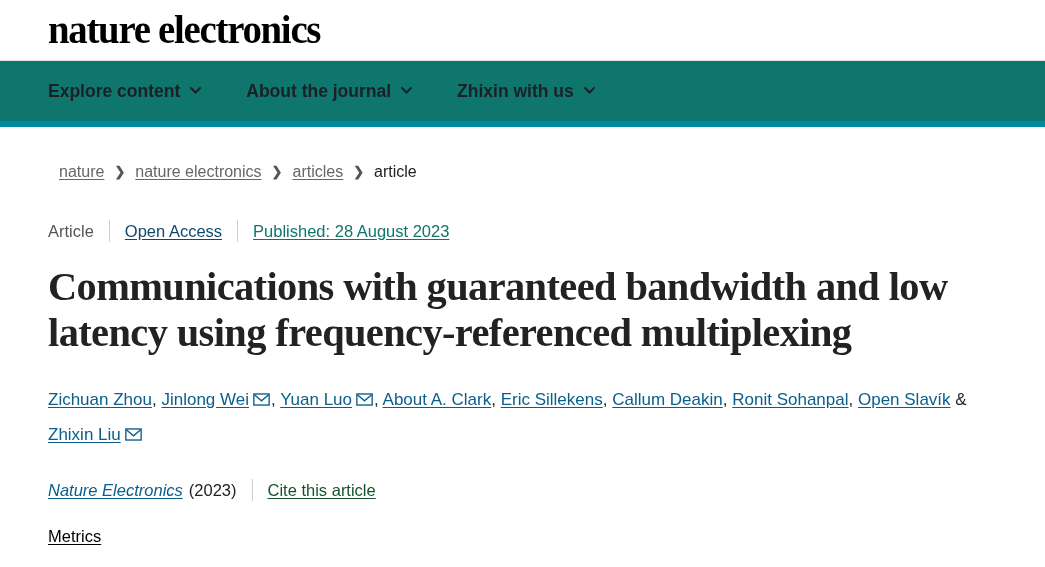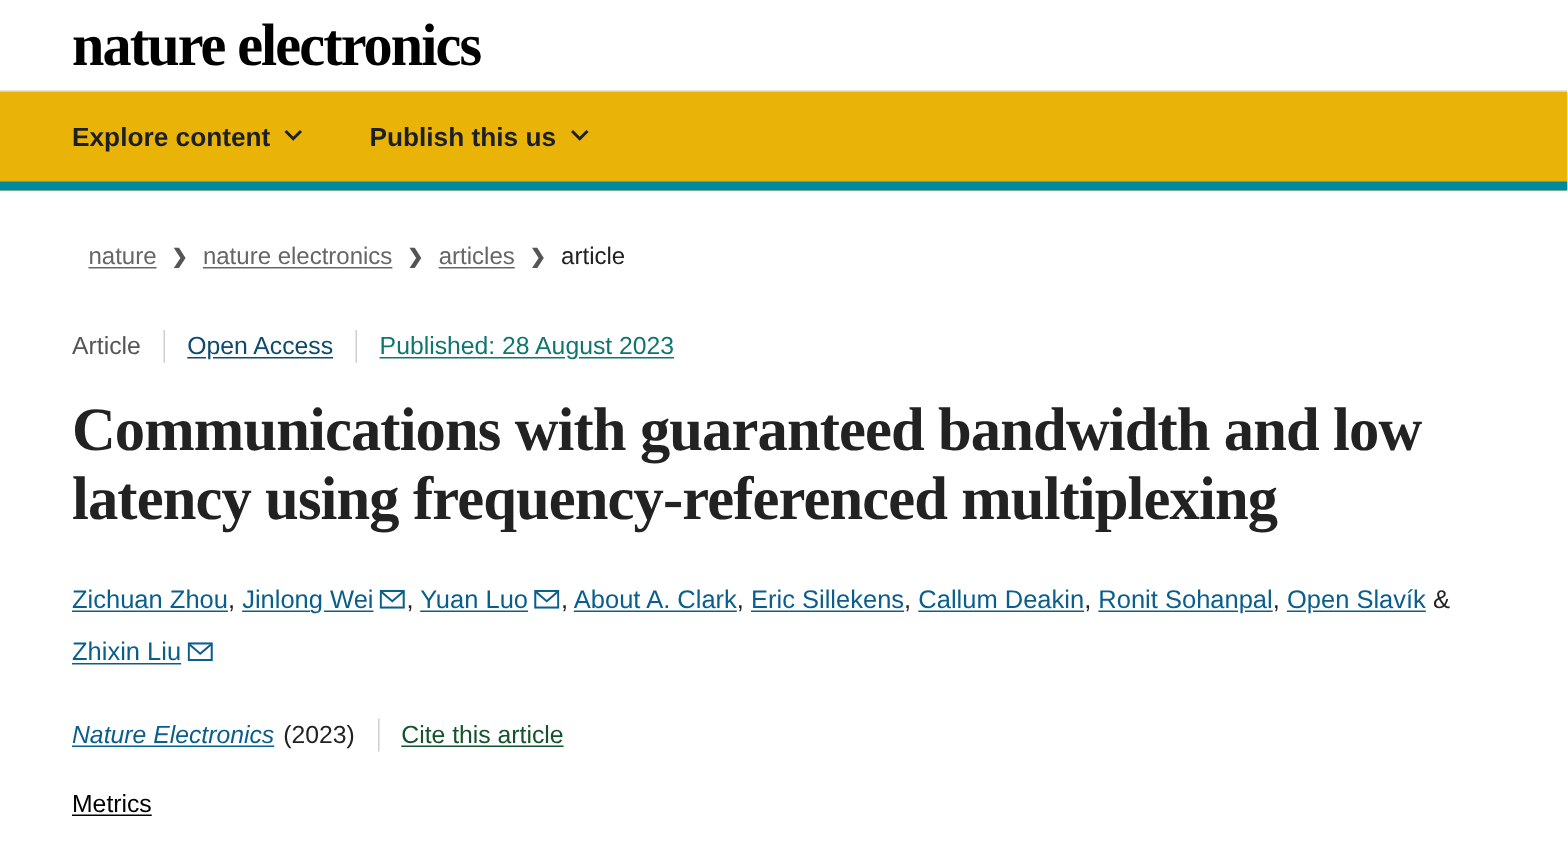--- a/index.html
+++ b/index.html
@@ -37,21 +37,21 @@
   }
 
   
   .nav {
     height: 66px;
     box-sizing: border-box;
     border-bottom: 6px solid #01899f;
     display: flex;
     align-items: center;
     padding-left: 48px;
-    background: #eab308;
+    background: #0f766e;
   }
   .nav-item {
     display: flex;
     align-items: center;
     gap: 9px;
     margin-right: 44px;
     font-size: 17.5px;
     font-weight: bold;
     color: #1a2026;
     cursor: pointer;
@@ -226,21 +226,29 @@
 <nav class="nav">
   <div class="nav-item">
     <span>Explore content</span>
     <span class="chev">
       <svg viewBox="0 0 16 16" width="13" height="13" aria-hidden="true">
         <path d="M2.5 5 L8 10.5 L13.5 5" fill="none" stroke="#1a2026" stroke-width="2.4" stroke-linecap="square"></path>
       </svg>
     </span>
   </div>
   <div class="nav-item">
-    <span>Publish this us</span>
+    <span>About the journal</span>
+    <span class="chev">
+      <svg viewBox="0 0 16 16" width="13" height="13" aria-hidden="true">
+        <path d="M2.5 5 L8 10.5 L13.5 5" fill="none" stroke="#1a2026" stroke-width="2.4" stroke-linecap="square"></path>
+      </svg>
+    </span>
+  </div>
+  <div class="nav-item">
+    <span>Zhixin with us</span>
     <span class="chev">
       <svg viewBox="0 0 16 16" width="13" height="13" aria-hidden="true">
         <path d="M2.5 5 L8 10.5 L13.5 5" fill="none" stroke="#1a2026" stroke-width="2.4" stroke-linecap="square"></path>
       </svg>
     </span>
   </div>
 </nav>
 
 <main class="content">
 

